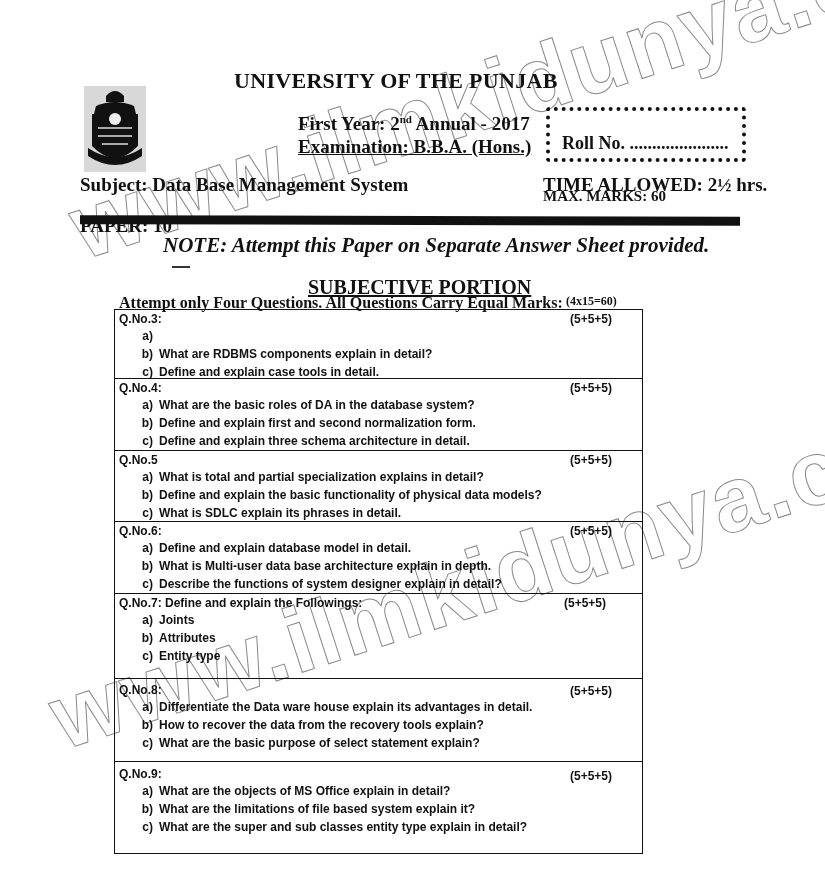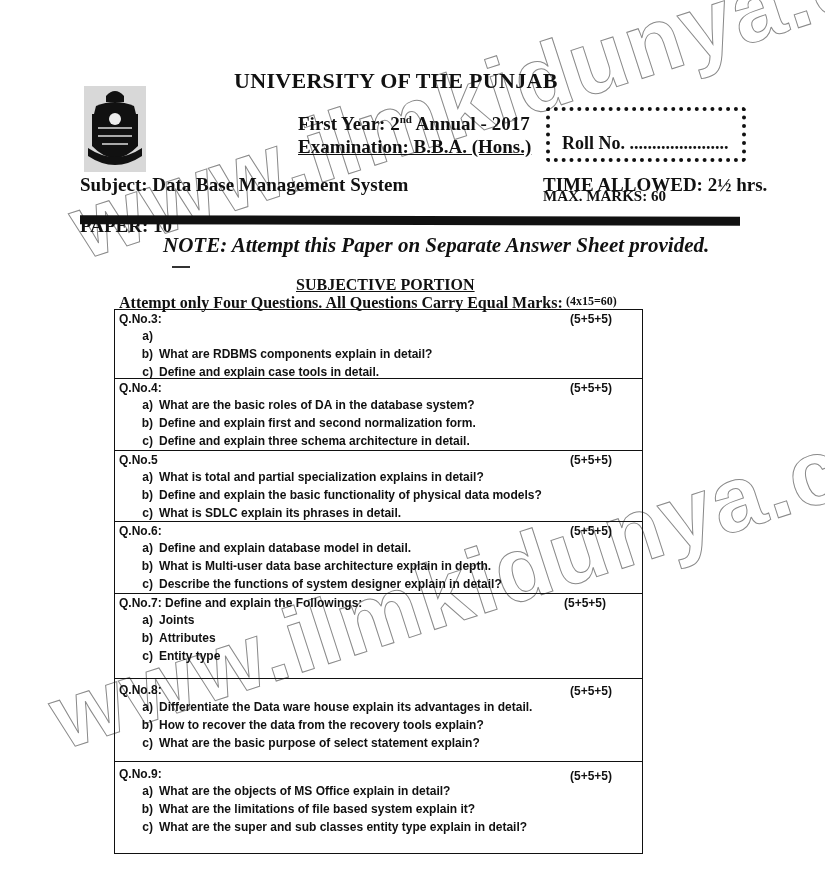--- a/index.html
+++ b/index.html
@@ -31,21 +31,21 @@
   .subject { left: 80px; top: 174px; font-size: 19px; font-weight: bold; text-align: right; }
   .paper { left: 80px; top: 194px; font-size: 19px; font-weight: bold; margin-top: 21px; }
   .time { left: 543px; top: 174px; font-size: 19px; font-weight: bold; }
   .marks { left: 543px; top: 188px; font-size: 15px; font-weight: bold; }
 
   .thick-rule { left: 80px; top: 216px; width: 660px; height: 9px; background: #111; transform: rotate(0.15deg); }
 
   .note { left: 163px; top: 233px; font-size: 21px; font-weight: bold; font-style: italic; }
   .dash { left: 172px; top: 266px; width: 18px; height: 2px; background: #333; }
 
-  .section-title { left: 296px; top: 276px; font-size: 16px; font-weight: bold; text-decoration: underline; }
+  .section-title { left: 308px; top: 276px; font-size: 20px; font-weight: bold; text-decoration: underline; }
   .instructions { left: 119px; top: 294px; font-size: 16px; font-weight: bold; text-decoration: underline; }
   .total-marks { left: 566px; top: 294px; font-size: 12px; font-weight: bold; }
 
   .qtable {
     left: 114px; top: 309px; width: 527px;
     border: 1.5px solid #111; font-family: "Liberation Sans", sans-serif; font-size: 12px; font-weight: bold;
   }
   .qrow { position: relative; border-top: 1.5px solid #111; }
   .qrow:first-child { border-top: none; }
   .qhead { padding: 2px 0 0 4px; height: 15px; white-space: nowrap; }

